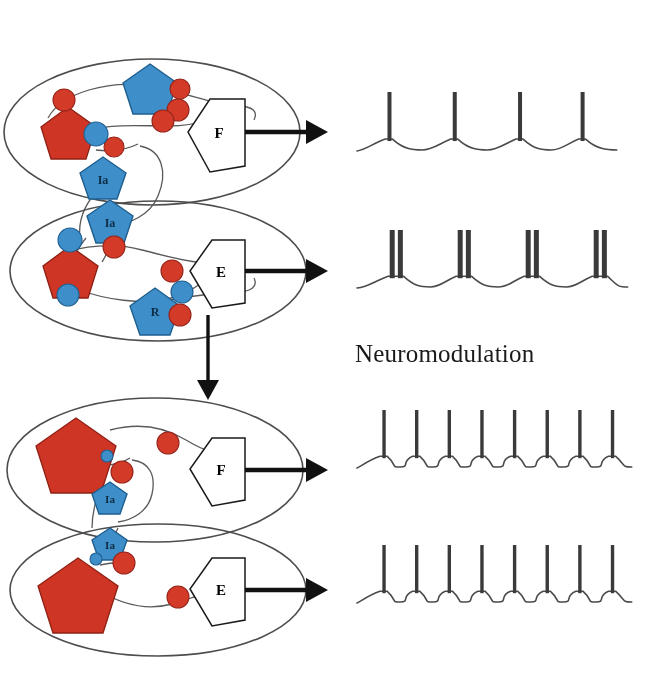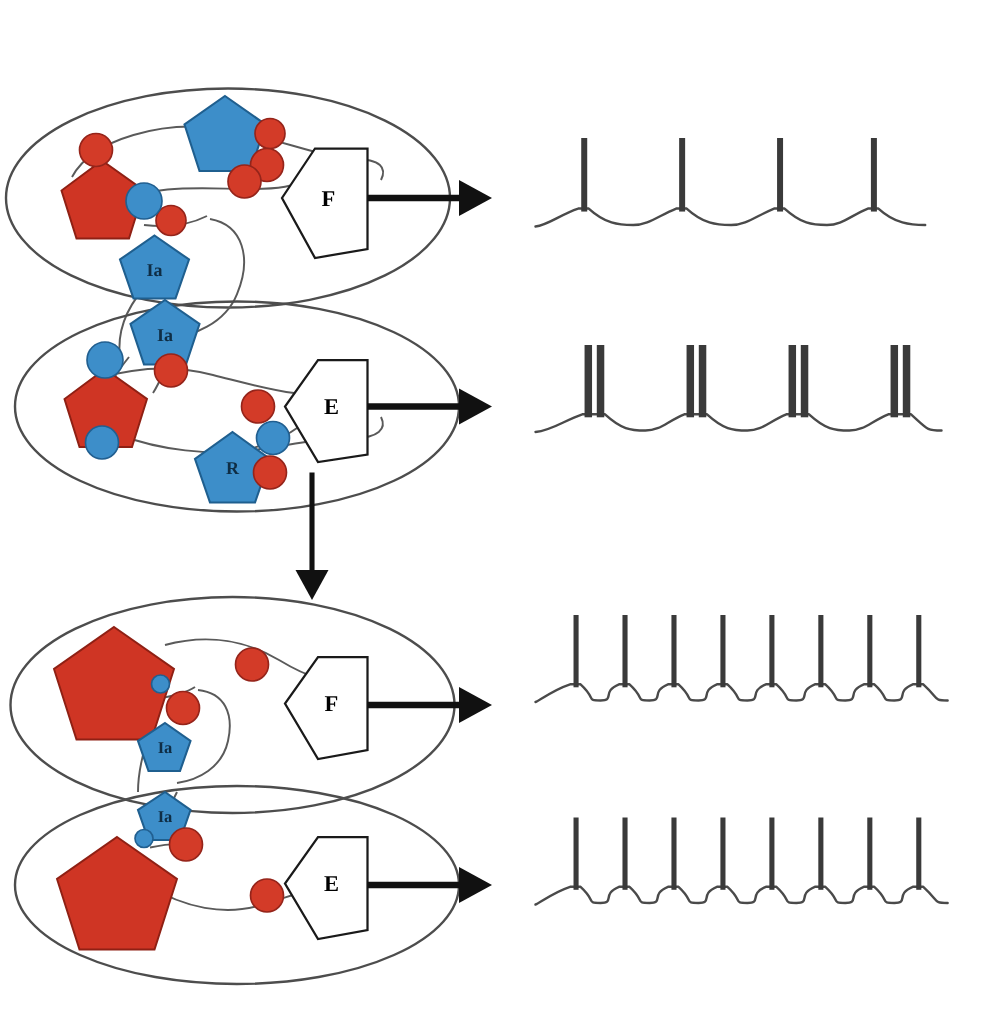--- a/index.html
+++ b/index.html
@@ -269,14 +269,15 @@
         <line class="spike-bar" x1="449.32" x2="449.32" y1="593.2" y2="545" stroke-width="3.4"></line>
         <line class="spike-bar" x1="481.96" x2="481.96" y1="593.2" y2="545" stroke-width="3.4"></line>
         <line class="spike-bar" x1="514.6" x2="514.6" y1="593.2" y2="545" stroke-width="3.4"></line>
         <line class="spike-bar" x1="547.24" x2="547.24" y1="593.2" y2="545" stroke-width="3.4"></line>
         <line class="spike-bar" x1="579.88" x2="579.88" y1="593.2" y2="545" stroke-width="3.4"></line>
         <line class="spike-bar" x1="612.52" x2="612.52" y1="593.2" y2="545" stroke-width="3.4"></line>
       </g>
 
   </svg>
 
+  <div class="neuromod-text" style="left:355px; top:340px;">Neuromodulation</div>
 
 </div>
 
 </body></html>

